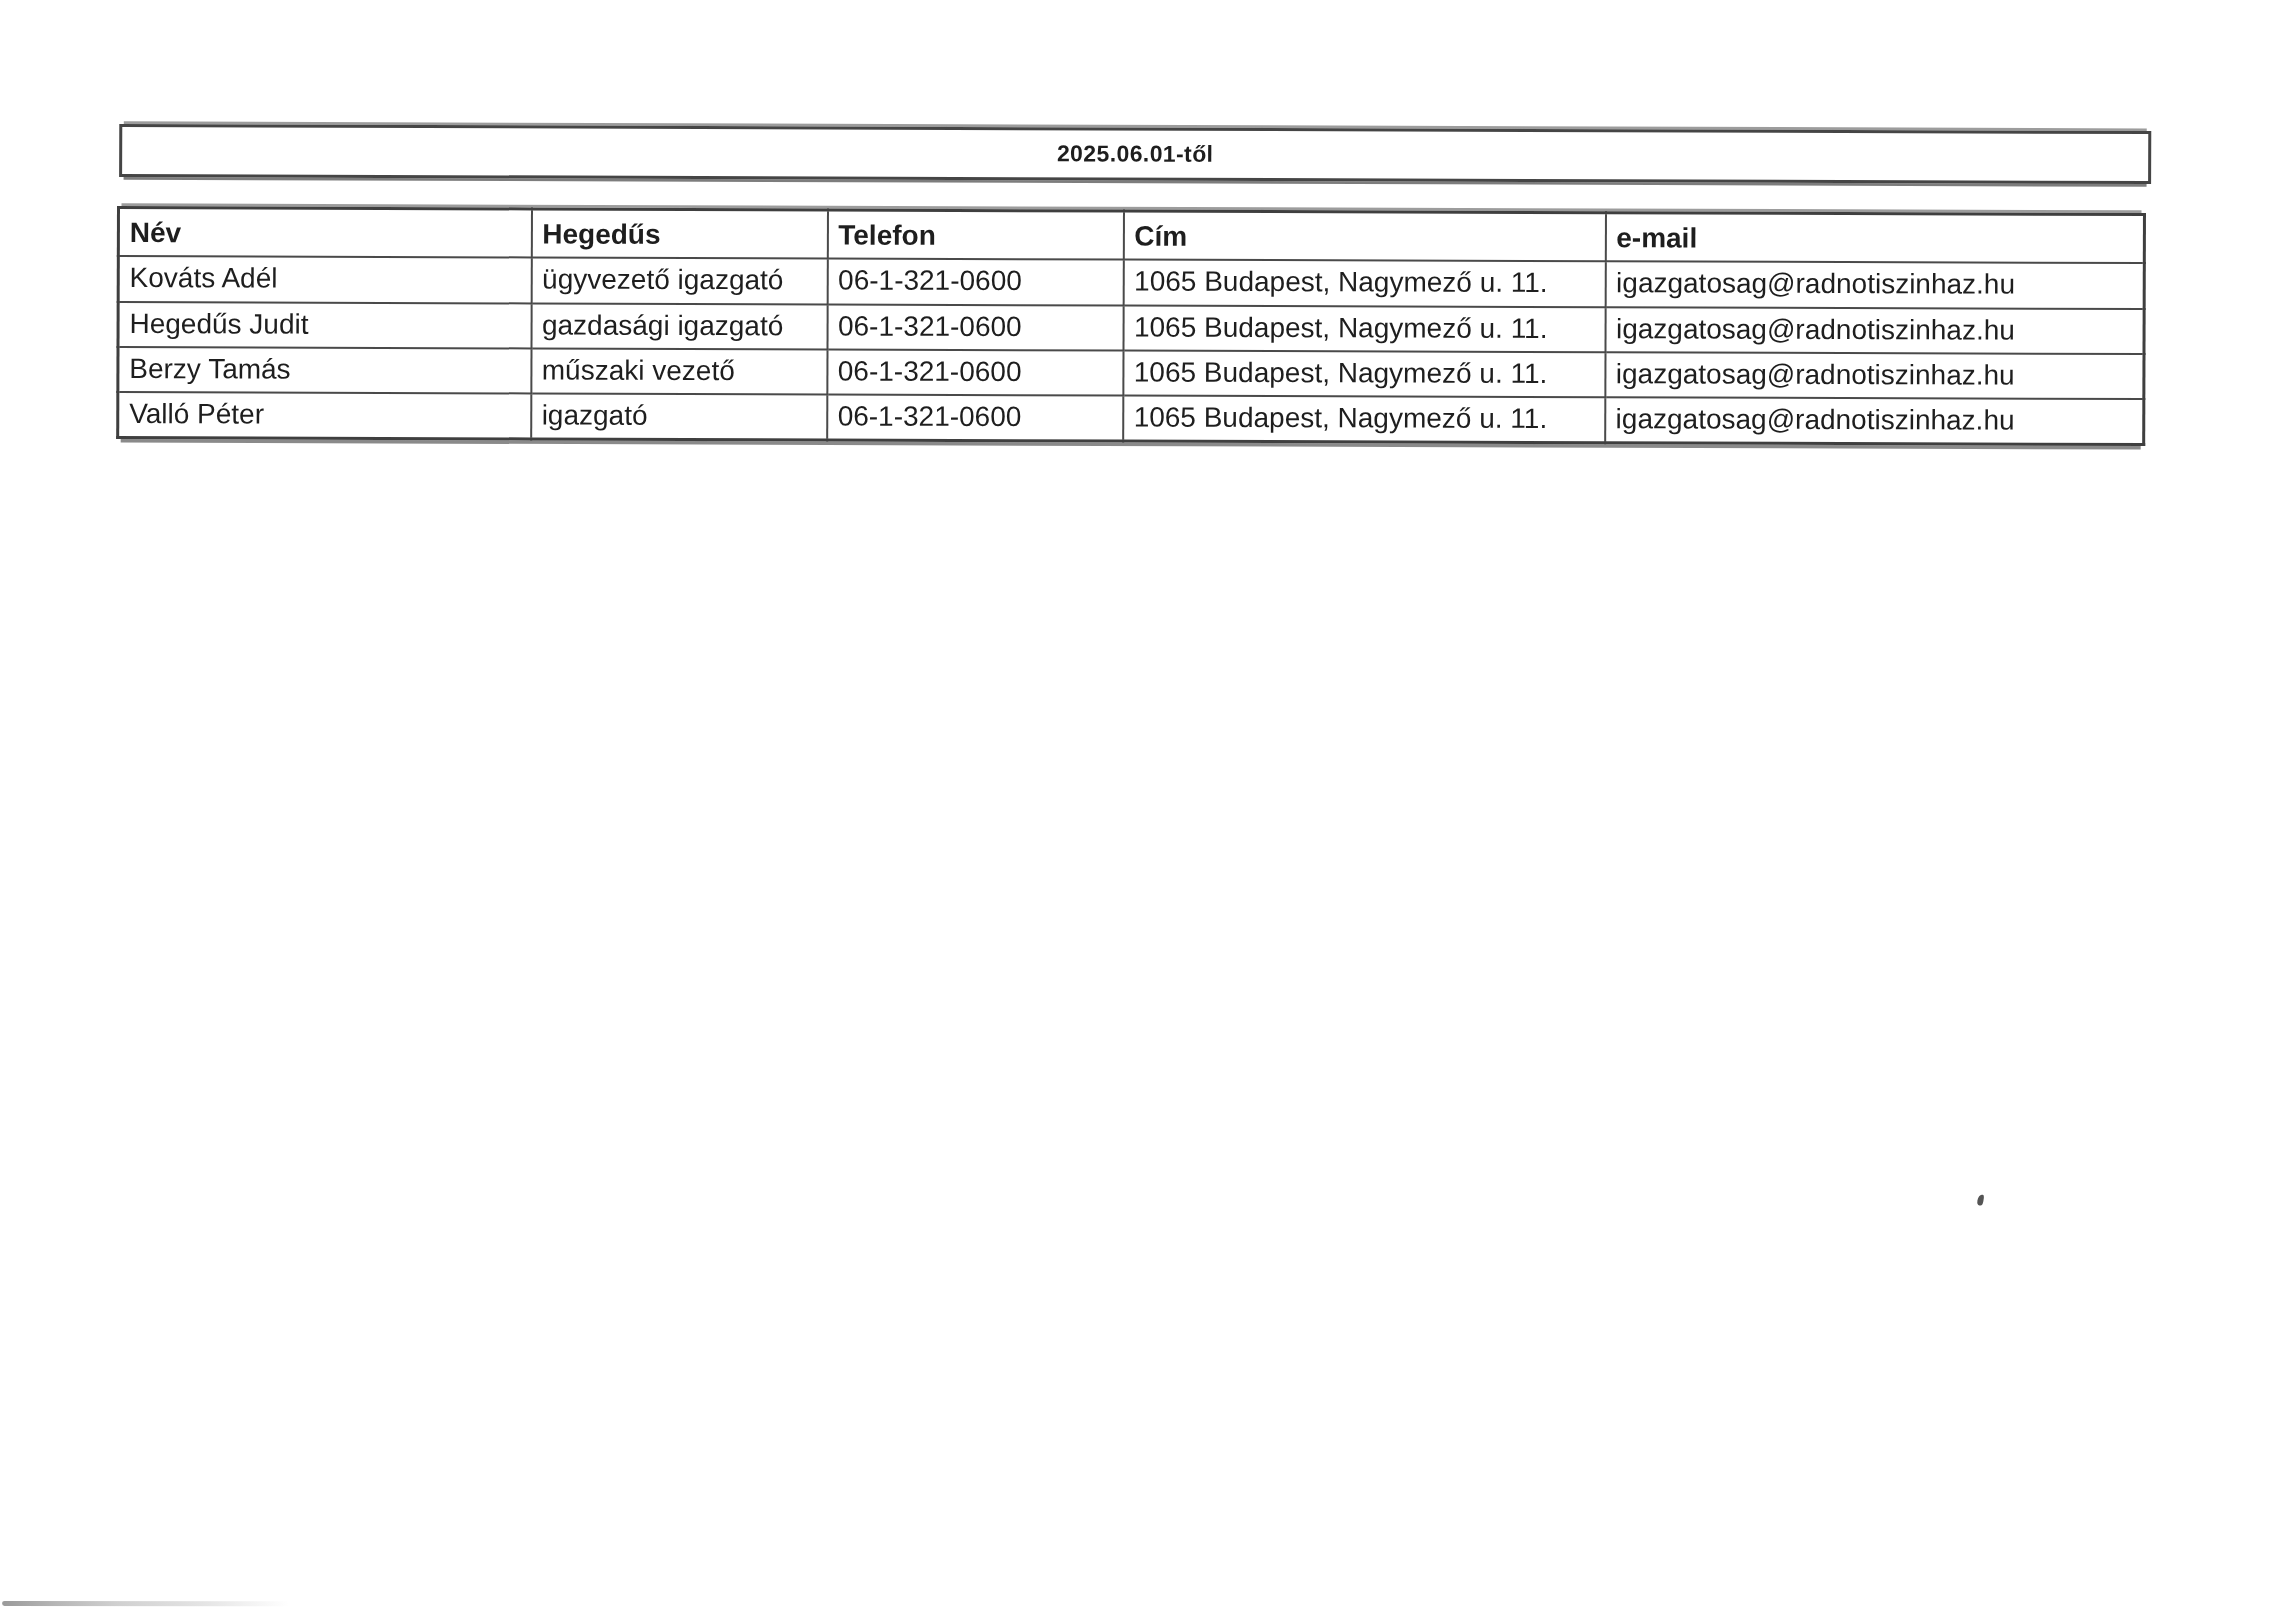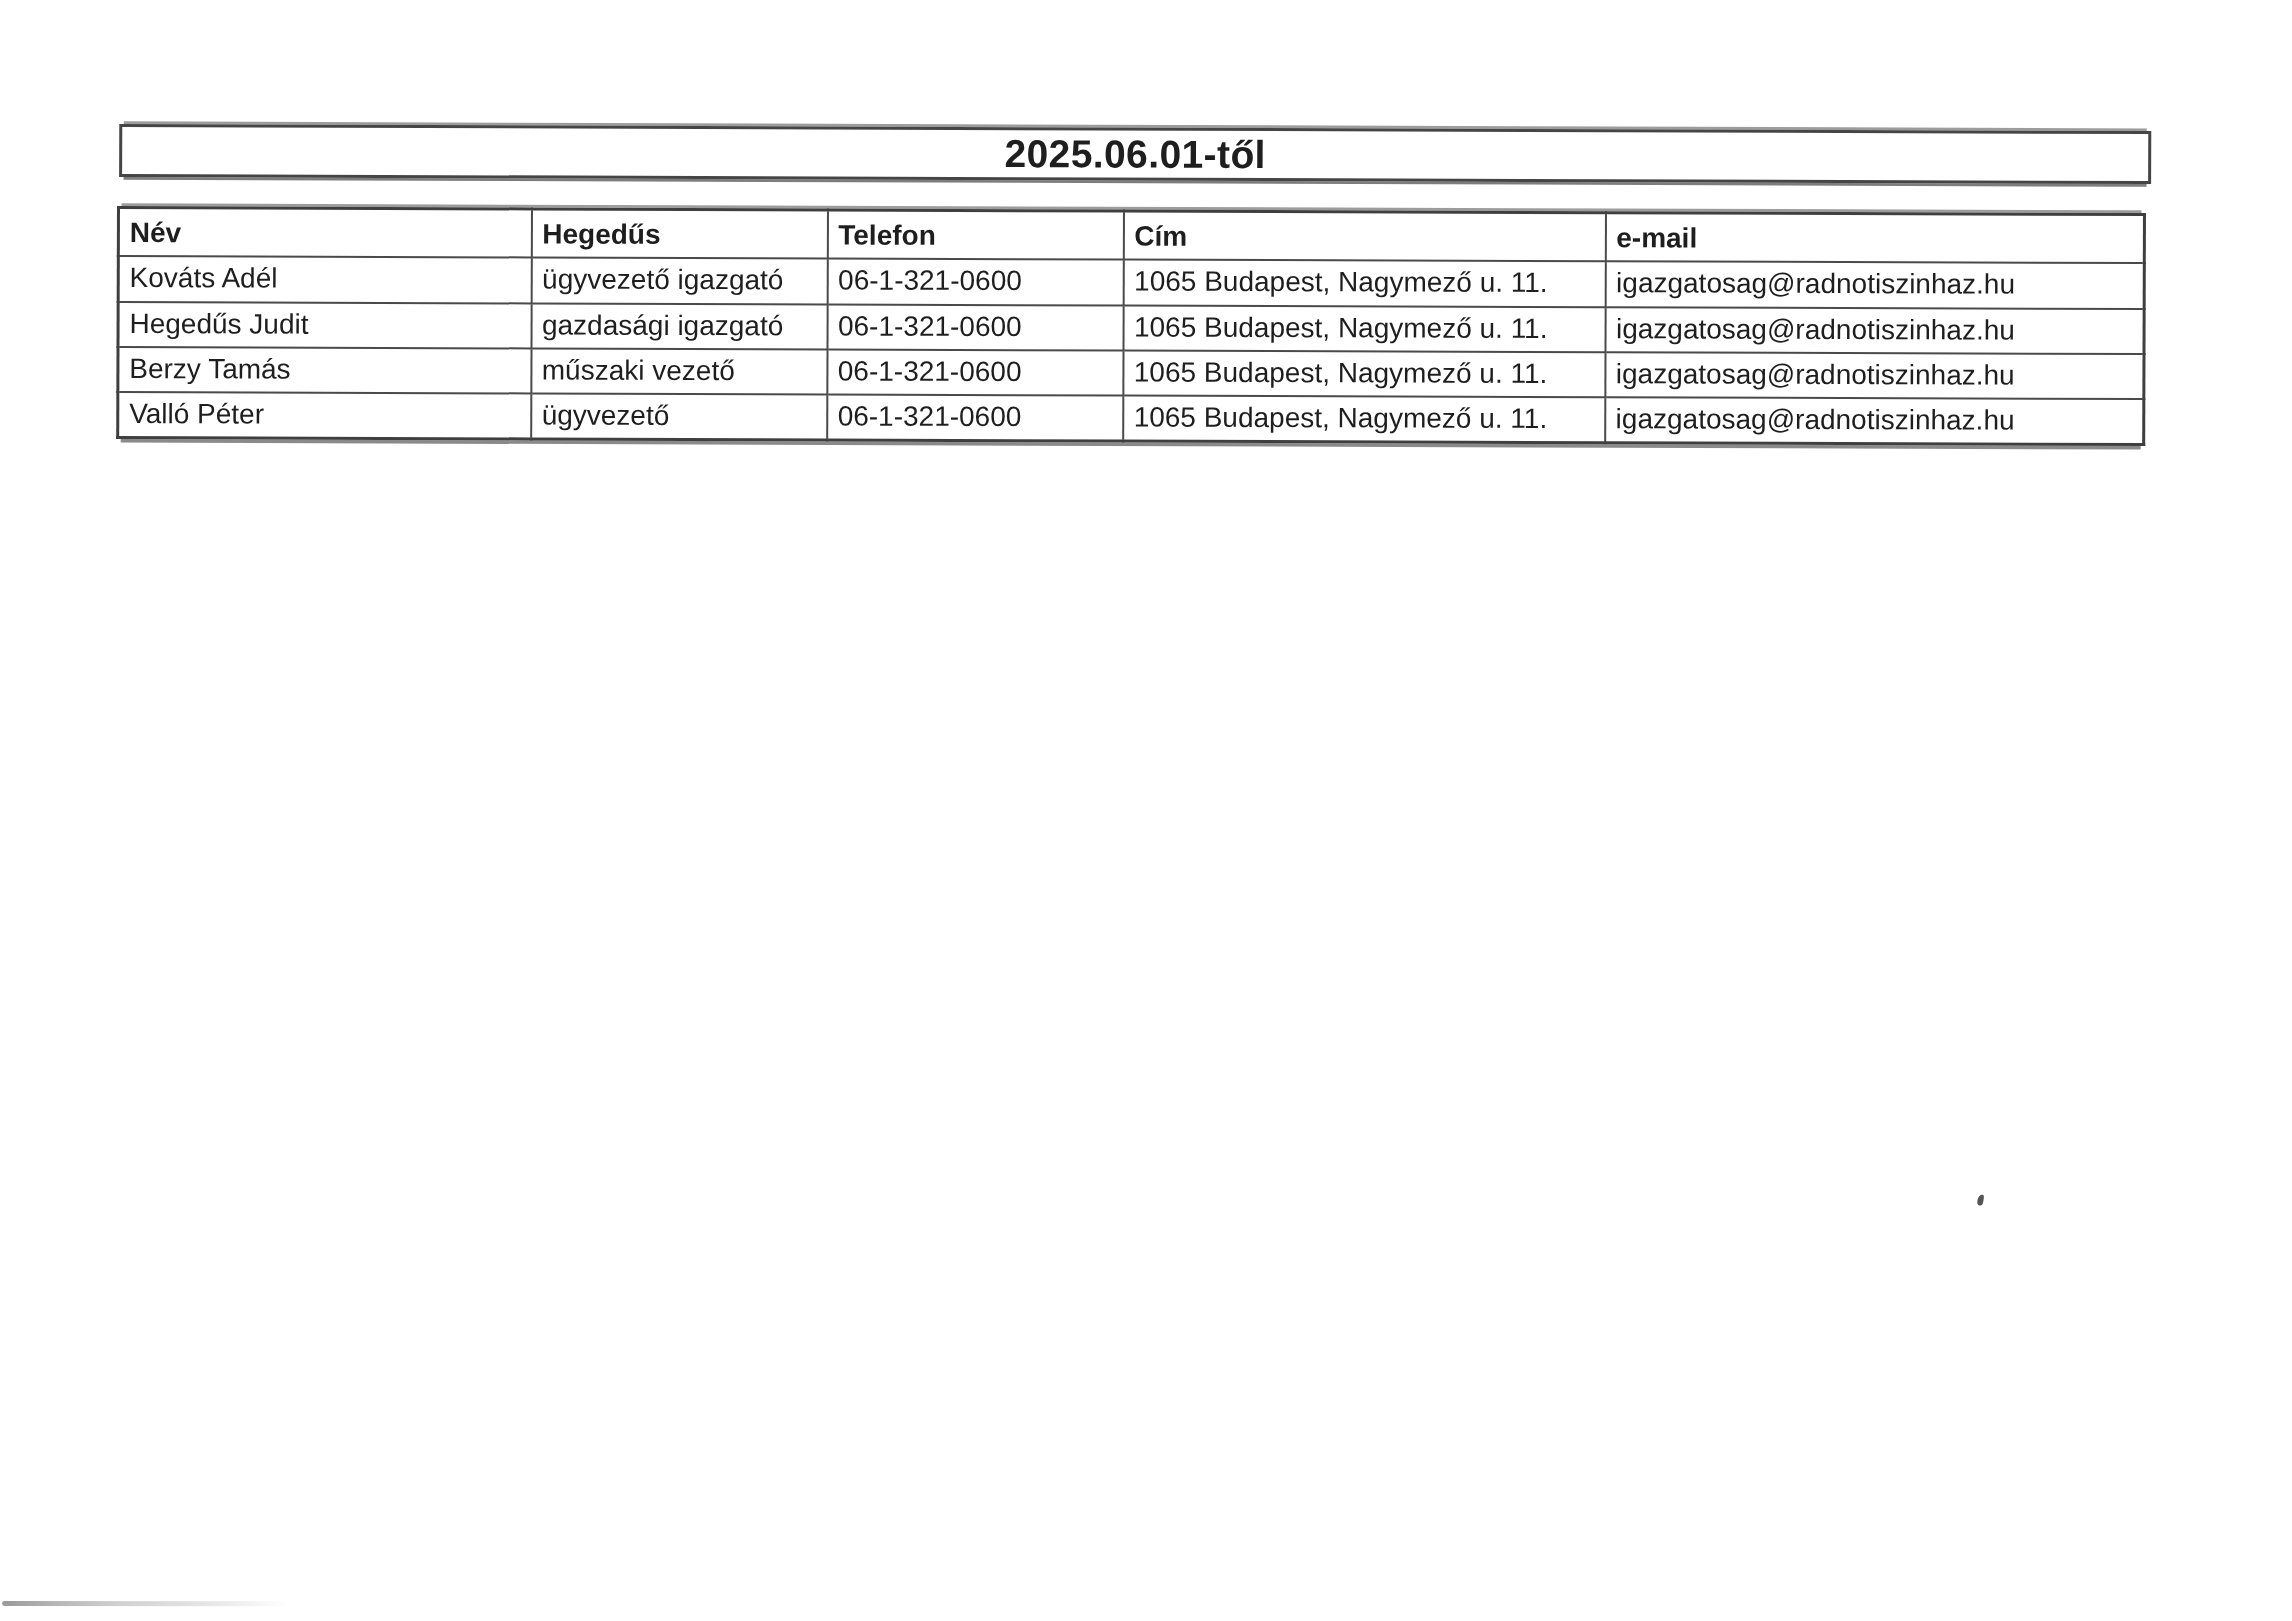--- a/index.html
+++ b/index.html
@@ -27,21 +27,21 @@
     height: 47px;
     border: 3.6px solid #454545;
     background: #ffffff;
     display: flex;
     align-items: center;
     justify-content: center;
     
     box-shadow: 0 -7.2px 0 -4.5px #9c9c9c, 0 7.2px 0 -4.5px #7d7d7d;
   }
   .datebox span {
-    font-size: 39px;
+    font-size: 23px;
     font-weight: bold;
     letter-spacing: 0.4px;
   }
   
   table.contacts {
     position: absolute;
     left: 117px;
     top: 206px;
     width: 2029px;
     border-collapse: collapse;
@@ -134,21 +134,21 @@
       </tr>
       <tr>
         <td>Berzy Tamás</td>
         <td>műszaki vezető</td>
         <td>06-1-321-0600</td>
         <td>1065 Budapest, Nagymező u. 11.</td>
         <td>igazgatosag@radnotiszinhaz.hu</td>
       </tr>
       <tr>
         <td>Valló Péter</td>
-        <td>ügyvezető</td>
+        <td>igazgató</td>
         <td>06-1-321-0600</td>
         <td>1065 Budapest, Nagymező u. 11.</td>
         <td>igazgatosag@radnotiszinhaz.hu</td>
       </tr>
     </tbody>
   </table>
 
   <div class="speck"></div>
   <div class="smudge"></div>
 

